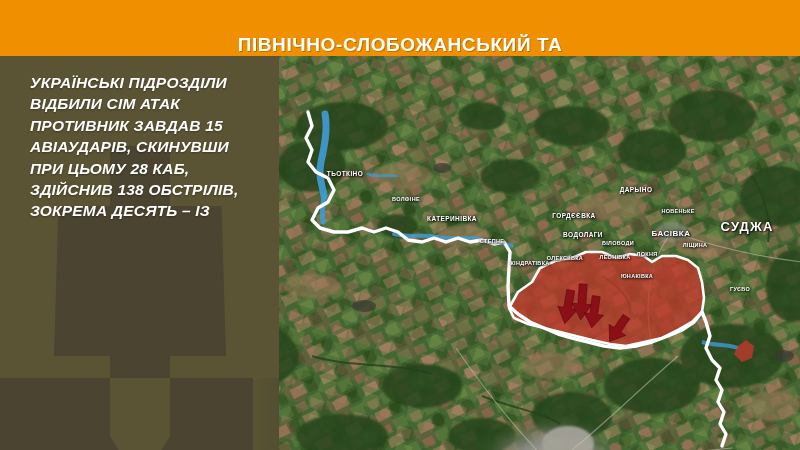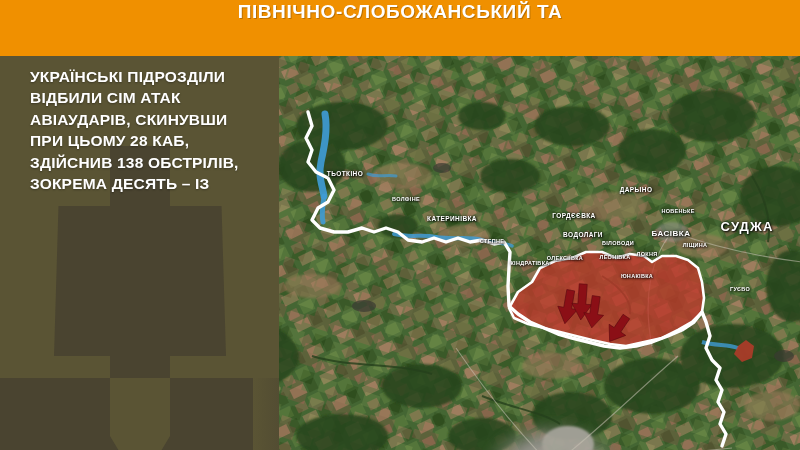--- a/index.html
+++ b/index.html
@@ -7,21 +7,21 @@
   #root{
     position:relative;width:800px;height:450px;overflow:hidden;
     font-family:"Liberation Sans","DejaVu Sans",sans-serif;
     background:#2d3a22;
   }
 
   
   #header{
     position:absolute;left:0;top:0;width:800px;height:56px;
     background:#f09000;z-index:40;
-    display:flex;flex-direction:column;align-items:center;justify-content:space-between;
+    display:flex;flex-direction:column;align-items:center;justify-content:flex-end;
   }
   .hline{
     color:#ffffff;font-weight:bold;letter-spacing:.6px;
     font-size:19px;line-height:23px;text-transform:uppercase;
     text-shadow:1px 1px 0 rgba(120,70,0,.45);
     white-space:nowrap;
   }
 
   
   #map{
@@ -44,21 +44,21 @@
         clip-path:polygon(8% 0,100% 0,100% 100%,0 100%);}
   #tz-r{left:170px;top:150px;width:56px;height:150px;
         clip-path:polygon(0 0,92% 0,100% 100%,0 100%);}
   #tz-c{left:110px;top:90px;width:60px;height:290px;}
   #tz-base{left:0;top:322px;width:279px;height:128px;background:#4a4430;}
   #tz-c2{left:110px;top:322px;width:60px;height:58px;background:#5a5434;}
   #tz-pt2{left:110px;top:380px;width:60px;height:50px;background:#5a5434;
         clip-path:polygon(0 0,100% 0,50% 100%);}
 
   #paneltext{
-    position:absolute;left:30px;top:10px;width:240px;z-index:5;
+    position:absolute;left:30px;top:16px;width:240px;z-index:5;font-style:italic;
   }
   #paneltext p{
     margin:0;color:#ffffff;font-weight:bold;text-transform:uppercase;
     font-size:15.5px;line-height:21.4px;letter-spacing:.2px;
     text-shadow:0 1px 2px rgba(0,0,0,.35);
   }
 
   
   .lbl{
     position:absolute;color:#ffffff;font-weight:bold;text-transform:uppercase;
@@ -231,20 +231,21 @@
     <div class="tz" id="tz-r"></div>
     <div class="tz" id="tz-c"></div>
     <div class="tz" id="tz-base"></div>
     <div class="tz" id="tz-c2"></div>
     <div class="tz" id="tz-pt2"></div>
     <div id="panel-shade"></div>
 
     <div id="paneltext">
         <p>УКРАЇНСЬКІ ПІДРОЗДІЛИ</p>
         <p>ВІДБИЛИ СІМ АТАК</p>
+        <p>ПРОТИВНИК ЗАВДАВ 15</p>
         <p>АВІАУДАРІВ, СКИНУВШИ</p>
         <p>ПРИ ЦЬОМУ 28 КАБ,</p>
         <p>ЗДІЙСНИВ 138 ОБСТРІЛІВ,</p>
         <p>ЗОКРЕМА ДЕСЯТЬ – ІЗ</p>
       </div>
   </div>
 
   <div id="header">
     <div class="hline">ПІВНІЧНО-СЛОБОЖАНСЬКИЙ ТА</div>
   </div>

